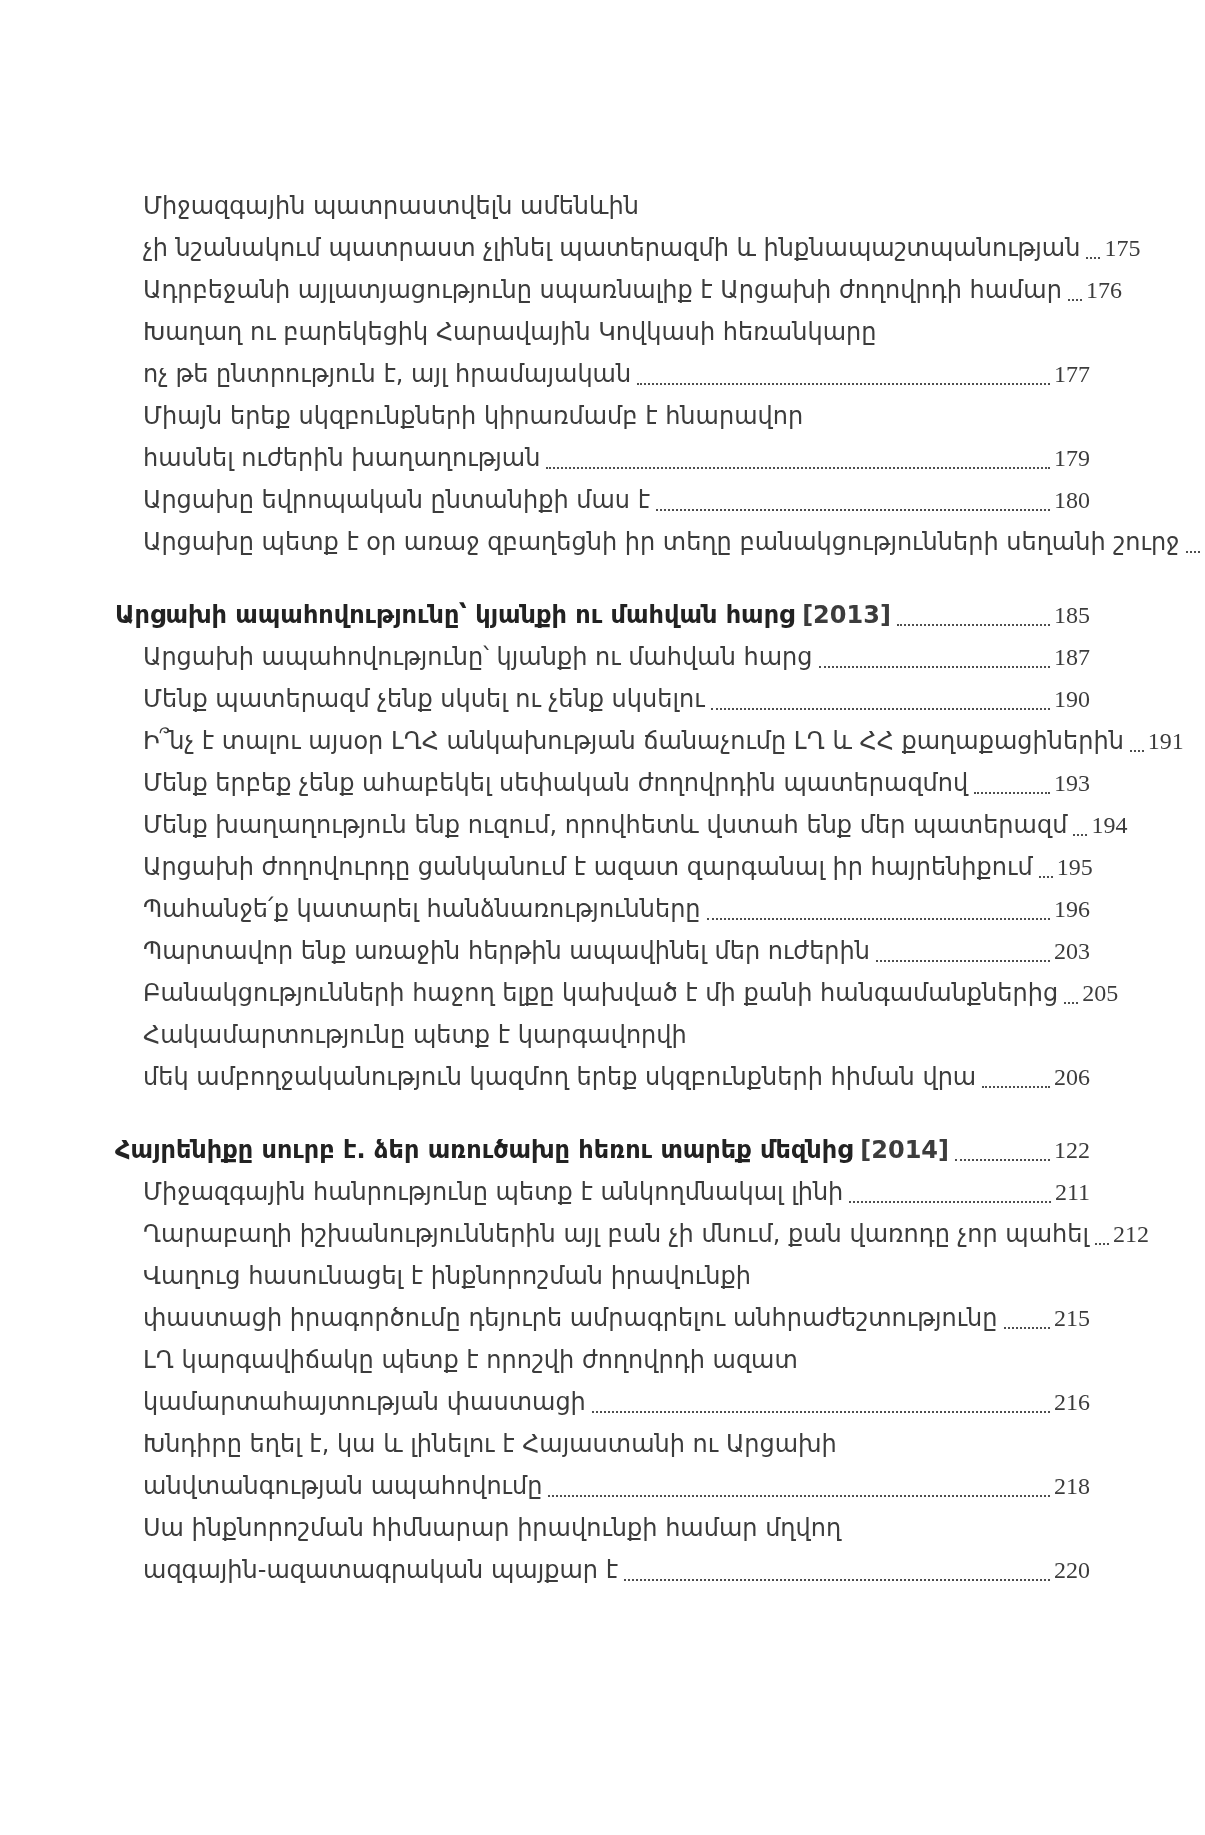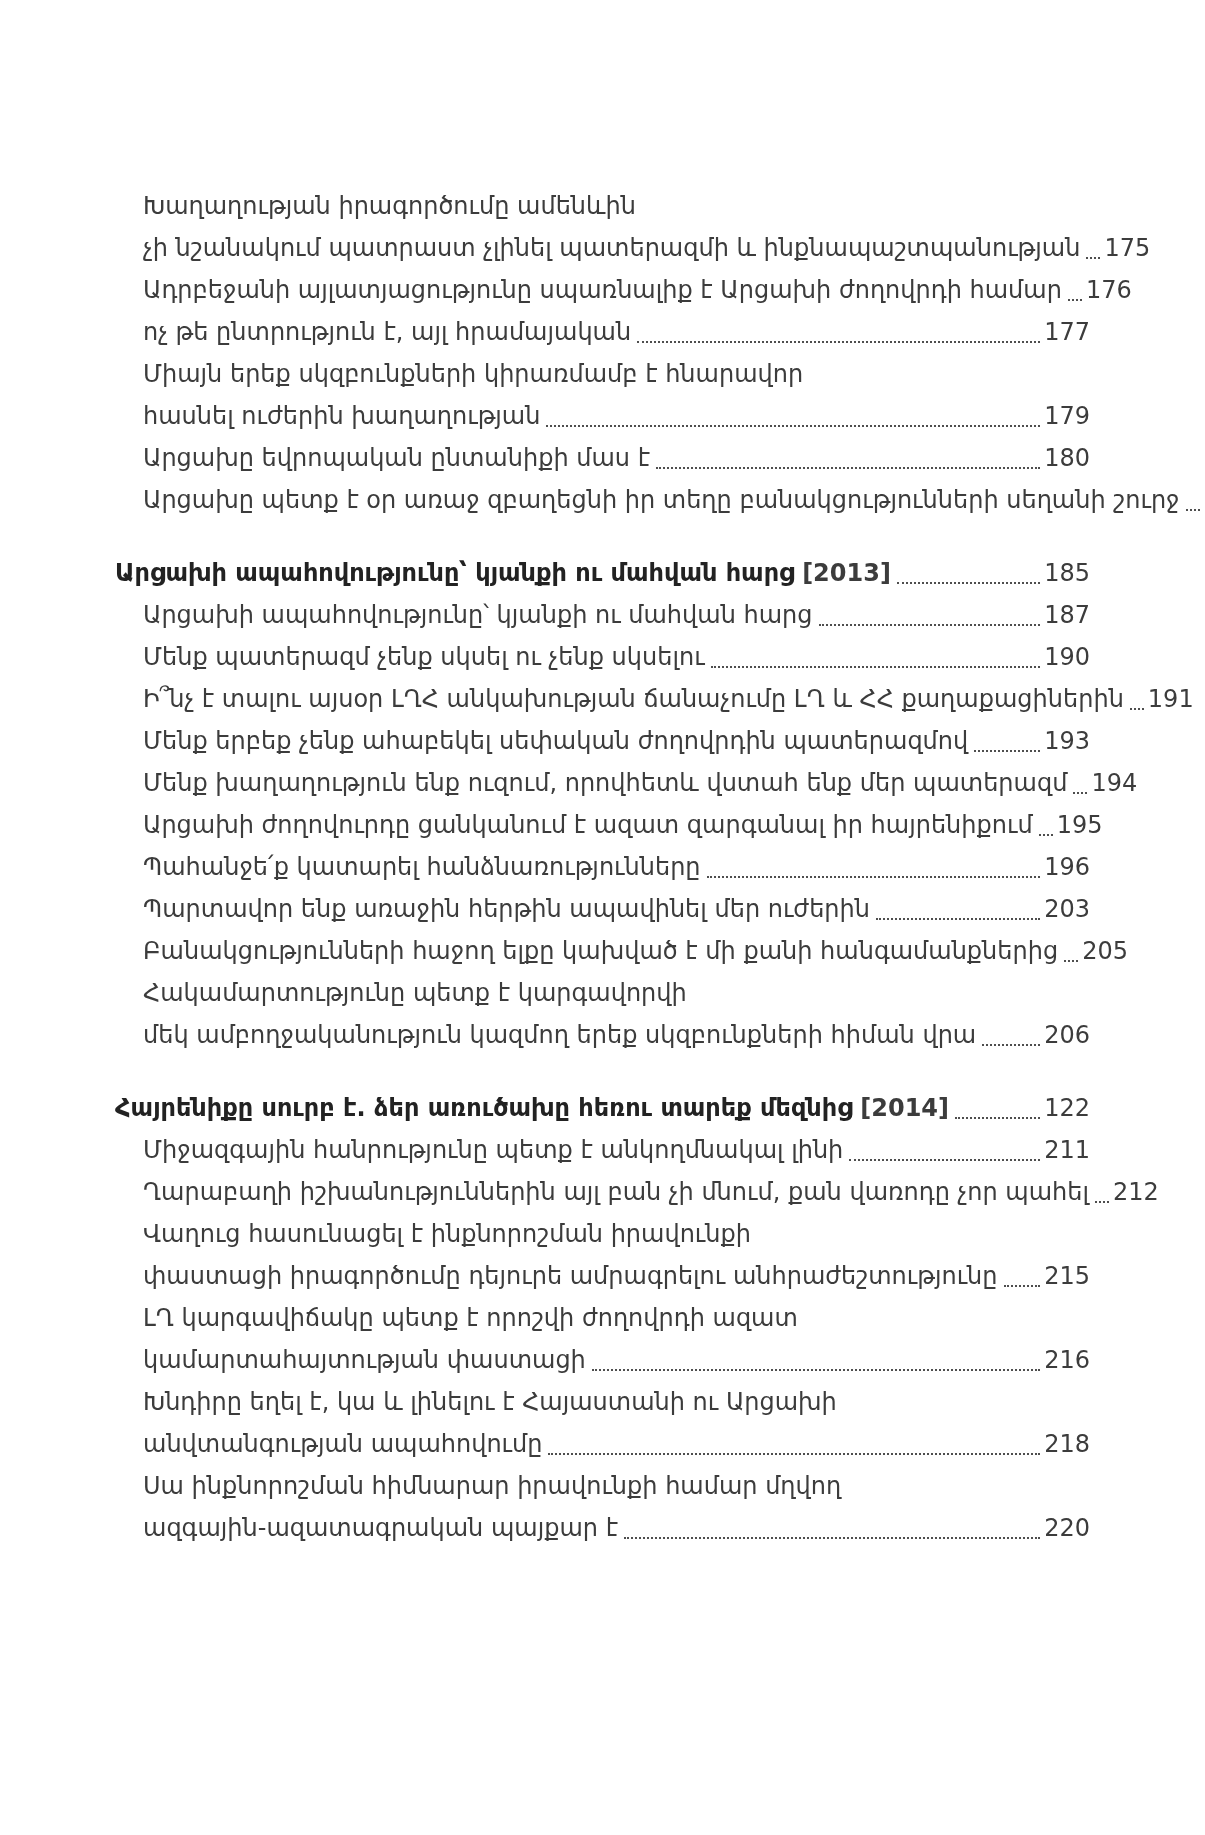--- a/index.html
+++ b/index.html
@@ -24,59 +24,62 @@
   }
   .txt { white-space: nowrap; }
   .leader {
     flex: 1 1 auto;
     min-width: 14px;
     align-self: flex-start;
     height: 30px;
     border-bottom: 2px dotted #4e4e4e;
     margin: 0 4px 0 6px;
   }
-  .num { white-space: nowrap; }
+  .num { white-space: nowrap; font-family: Liberation Serif, serif; }
   .heading-row {
     display: flex;
     align-items: baseline;
     line-height: 42px;
     height: 42px;
     margin-left: -28px;
     margin-top: 31px;
     white-space: nowrap;
   }
   .htitle { font-weight: 700; color: #222222; }
   .hyear { font-weight: 700; }
   .entry { margin: 0; }
 </style>
 </head>
 <body>
 
 <div class="page">
 
   <div class="entry">
     <div class="row">
-        <span class="txt">Խաղաղության իրագործումը ամենևին</span>
+        <span class="txt">Միջազգային պատրաստվելն ամենևին</span>
       </div>
     <div class="row">
       <span class="txt">չի նշանակում պատրաստ չլինել պատերազմի և ինքնապաշտպանության</span>
       <span class="leader"></span>
       <span class="num">175</span>
     </div>
   </div>
 
   <div class="entry">
     <div class="row">
       <span class="txt">Ադրբեջանի այլատյացությունը սպառնալիք է Արցախի ժողովրդի համար</span>
       <span class="leader"></span>
       <span class="num">176</span>
     </div>
   </div>
 
   <div class="entry">
+    <div class="row">
+        <span class="txt">Խաղաղ ու բարեկեցիկ Հարավային Կովկասի հեռանկարը</span>
+      </div>
     <div class="row">
       <span class="txt">ոչ թե ընտրություն է, այլ հրամայական</span>
       <span class="leader"></span>
       <span class="num">177</span>
     </div>
   </div>
 
   <div class="entry">
     <div class="row">
         <span class="txt">Միայն երեք սկզբունքների կիրառմամբ է հնարավոր</span>

